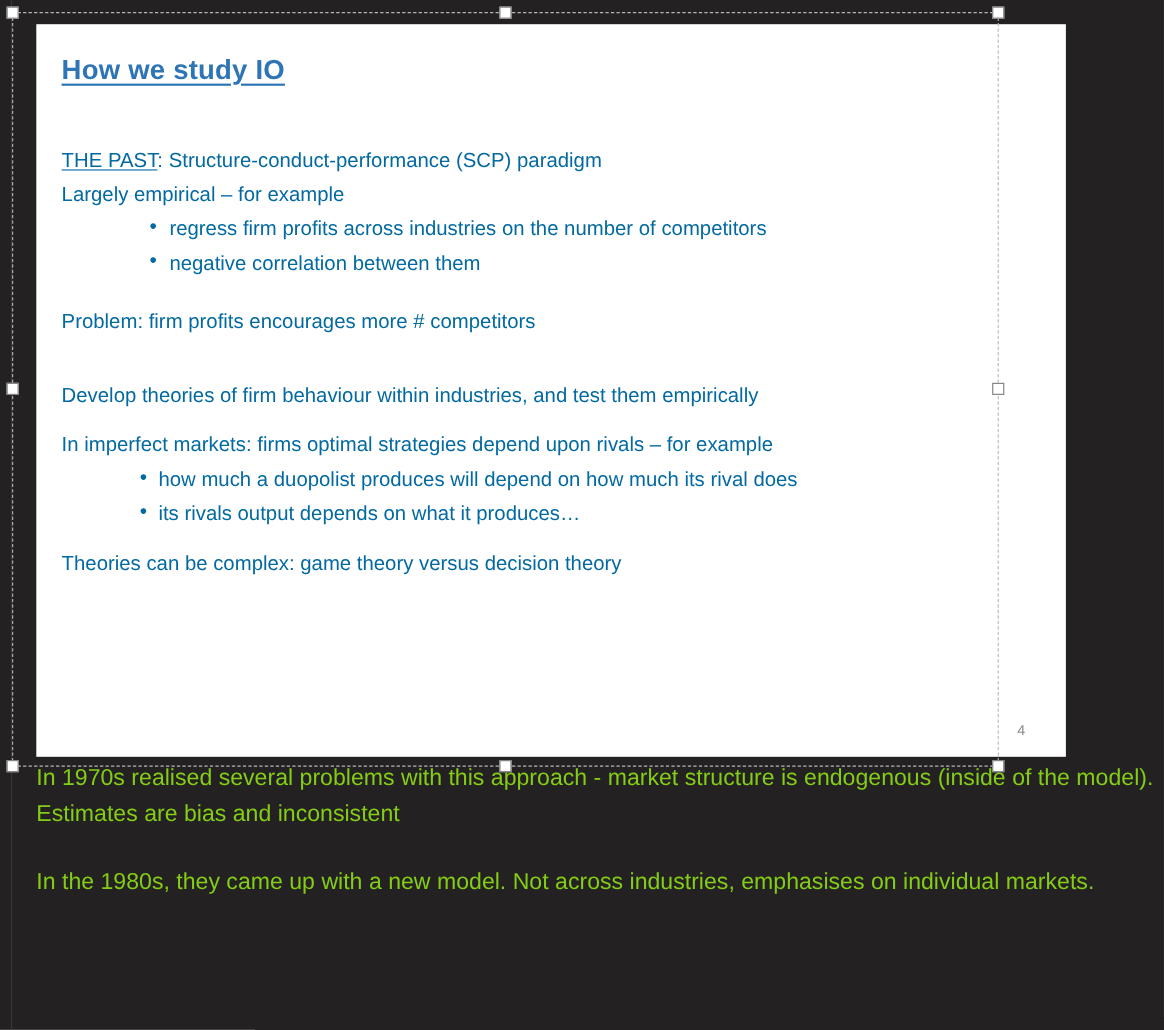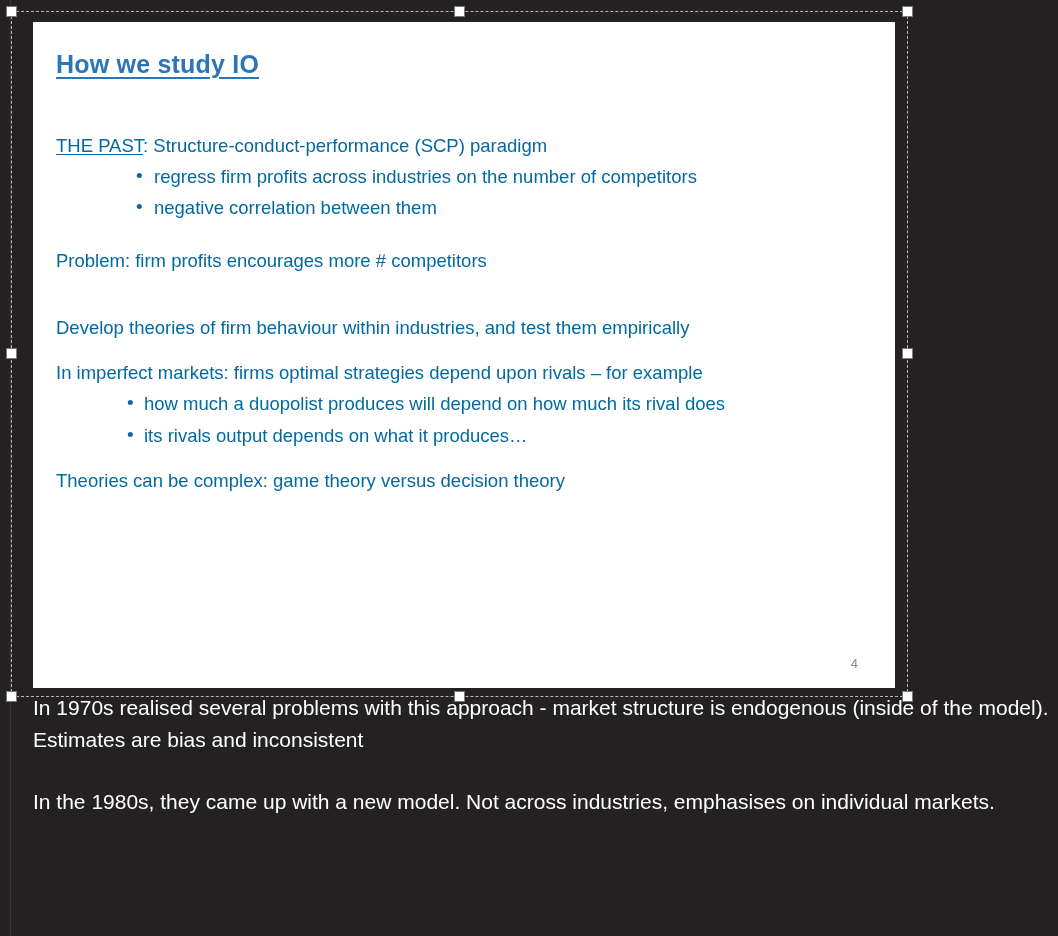--- a/index.html
+++ b/index.html
@@ -51,21 +51,21 @@
   .h-mr { right: -6px; top: calc(50% - 6px); }
   .h-bl { left: -6px;  bottom: -6px; }
   .h-bm { left: calc(50% - 6px); bottom: -6px; }
   .h-br { right: -6px; bottom: -6px; }
 
   
   #slide {
     position: absolute;
     left: 33px;
     top: 22px;
-    width: 862px;
+    width: 936px;
     height: 666px;
     background: #ffffff;
     overflow: hidden;
   }
 
   #slide-title {
     position: absolute;
     left: 23px;
     top: 28px;
     font-size: 25px;
@@ -128,21 +128,21 @@
     font-size: 13px;
     color: #8a8a8a;
   }
 
   
   #notes-pane {
     position: absolute;
     left: 33px;
     top: 692px;
     width: 1025px;
-    color: #ffffff;
+    color: #84cc16;
     font-size: 21px;
     line-height: 1.52;
   }
   #notes-pane p {
     margin: 0;
   }
   #notes-pane .gap { height: 30px; }
 </style>
 </head>
 <body>
@@ -150,20 +150,21 @@
 <div id="left-rail"></div>
 
 <div id="slide">
 
   <div id="slide-title">How we study IO</div>
 
   <div id="slide-body">
 
     <div class="line"><span class="u">THE PAST</span><span>: Structure-conduct-performance (SCP) paradigm</span></div>
 
+    <div class="line">Largely empirical – for example</div>
 
     <div class="bullet-l1">regress firm profits across industries on the number of competitors</div>
     <div class="bullet-l1">negative correlation between them</div>
 
     <div class="spacer"></div>
 
     <div class="line">Problem: firm profits encourages more # competitors</div>
 
     <div class="spacer"></div>
     <div class="spacer-sm"></div>

